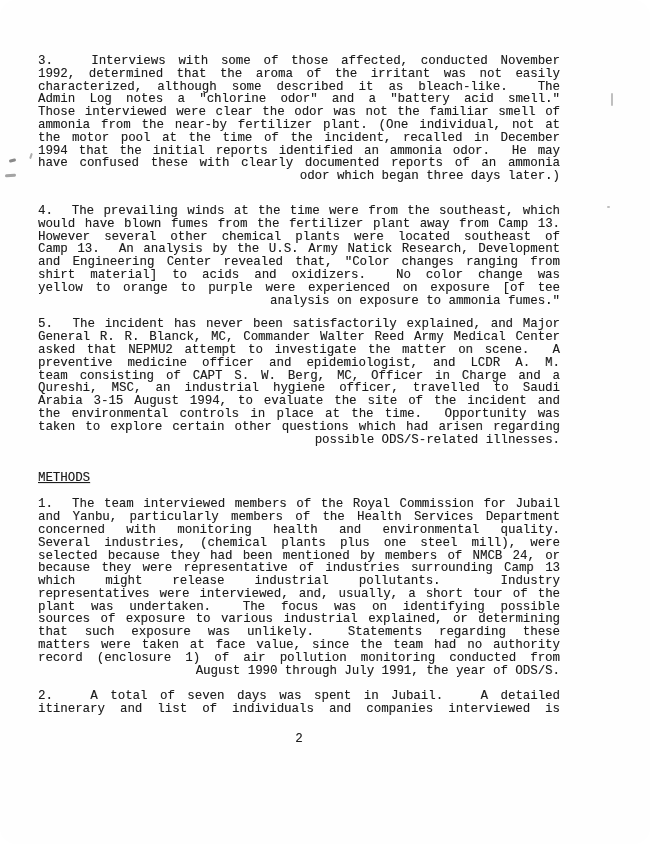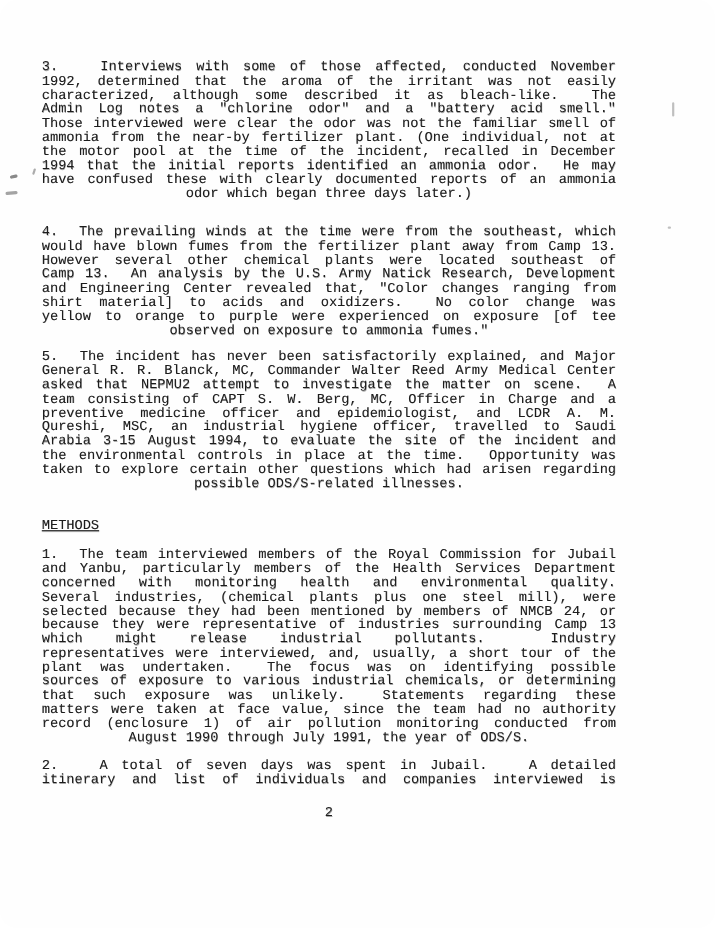--- a/index.html
+++ b/index.html
@@ -22,21 +22,21 @@
     top: 55px;
     width: 522px;
     color: #1c1c1c;
     font-size: 12.4px;
     text-shadow: 0.3px 0.3px 0.45px rgba(30,30,30,0.38);
   }
   .para { margin: 0; }
   .line {
     height: 12.8px;
     line-height: 12.8px;
-    text-align: center;
+    text-align: right;
     overflow: visible;
   }
   .line.j {
     text-align: justify;
     text-align-last: justify;
   }
   
   .para-p3 { margin-bottom: 22px; }
   .para-p4 { margin-bottom: 11px; }
   .para-p5 { margin-bottom: 26px; }
@@ -87,28 +87,28 @@
           <div class="line">odor which began three days later.)</div>
         </div>
         <div class="para para-p4">
           <div class="line j">4.&nbsp;&nbsp;The prevailing winds at the time were from the southeast, which</div>
           <div class="line j">would have blown fumes from the fertilizer plant away from Camp 13.</div>
           <div class="line j">However several other chemical plants were located southeast of</div>
           <div class="line j">Camp 13.&nbsp; An analysis by the U.S. Army Natick Research, Development</div>
           <div class="line j">and Engineering Center revealed that, "Color changes ranging from</div>
           <div class="line j">shirt material] to acids and oxidizers.&nbsp; No color change was</div>
           <div class="line j">yellow to orange to purple were experienced on exposure [of tee</div>
-          <div class="line">observed on exposure to ammonia fumes."</div>
+          <div class="line">analysis on exposure to ammonia fumes."</div>
         </div>
         <div class="para para-p5">
           <div class="line j">5.&nbsp; The incident has never been satisfactorily explained, and Major</div>
           <div class="line j">General R. R. Blanck, MC, Commander Walter Reed Army Medical Center</div>
           <div class="line j">asked that NEPMU2 attempt to investigate the matter on scene.&nbsp; A</div>
+          <div class="line j">preventive medicine officer and epidemiologist, and LCDR A. M.</div>
           <div class="line j">team consisting of CAPT S. W. Berg, MC, Officer in Charge and a</div>
-          <div class="line j">preventive medicine officer and epidemiologist, and LCDR A. M.</div>
           <div class="line j">Qureshi, MSC, an industrial hygiene officer, travelled to Saudi</div>
           <div class="line j">Arabia 3-15 August 1994, to evaluate the site of the incident and</div>
           <div class="line j">the environmental controls in place at the time.&nbsp; Opportunity was</div>
           <div class="line j">taken to explore certain other questions which had arisen regarding</div>
           <div class="line">possible ODS/S-related illnesses.</div>
         </div>
       </div>
 
     <div class="heading">METHODS</div>
 
@@ -116,21 +116,21 @@
         <div class="para para-m1">
           <div class="line j">1.&nbsp; The team interviewed members of the Royal Commission for Jubail</div>
           <div class="line j">and Yanbu, particularly members of the Health Services Department</div>
           <div class="line j">concerned with monitoring health and environmental quality.</div>
           <div class="line j">Several industries, (chemical plants plus one steel mill), were</div>
           <div class="line j">selected because they had been mentioned by members of NMCB 24, or</div>
           <div class="line j">because they were representative of industries surrounding Camp 13</div>
           <div class="line j">which might release industrial pollutants.&nbsp; Industry</div>
           <div class="line j">representatives were interviewed, and, usually, a short tour of the</div>
           <div class="line j">plant was undertaken.&nbsp; The focus was on identifying possible</div>
-          <div class="line j">sources of exposure to various industrial chemicals, or determining</div>
+          <div class="line j">sources of exposure to various industrial explained, or determining</div>
           <div class="line j">that such exposure was unlikely.&nbsp; Statements regarding these</div>
           <div class="line j">matters were taken at face value, since the team had no authority</div>
           <div class="line j">record (enclosure 1) of air pollution monitoring conducted from</div>
           <div class="line">August 1990 through July 1991, the year of ODS/S.</div>
         </div>
         <div class="para para-m2">
           <div class="line j">2.&nbsp;&nbsp; A total of seven days was spent in Jubail.&nbsp;&nbsp; A detailed</div>
           <div class="line j">itinerary and list of individuals and companies interviewed is</div>
         </div>
       </div>

